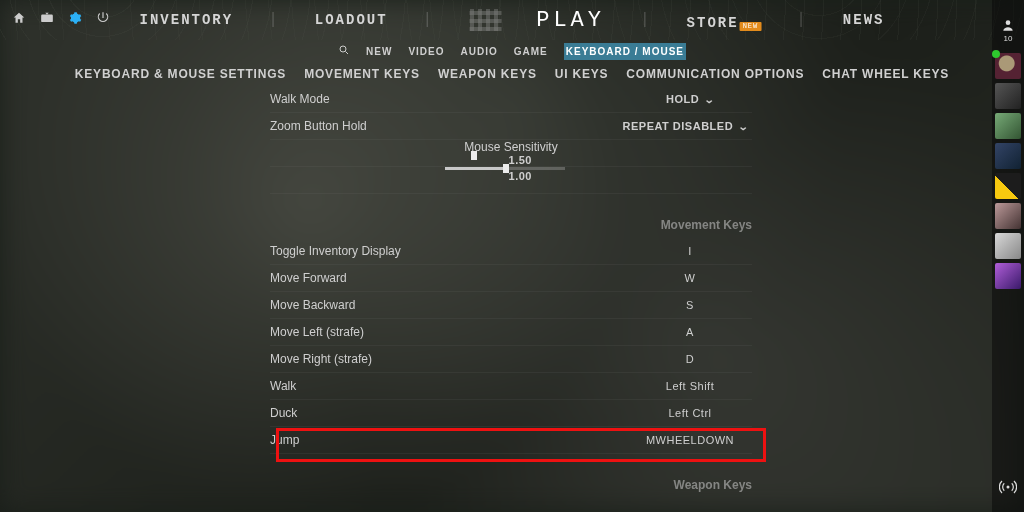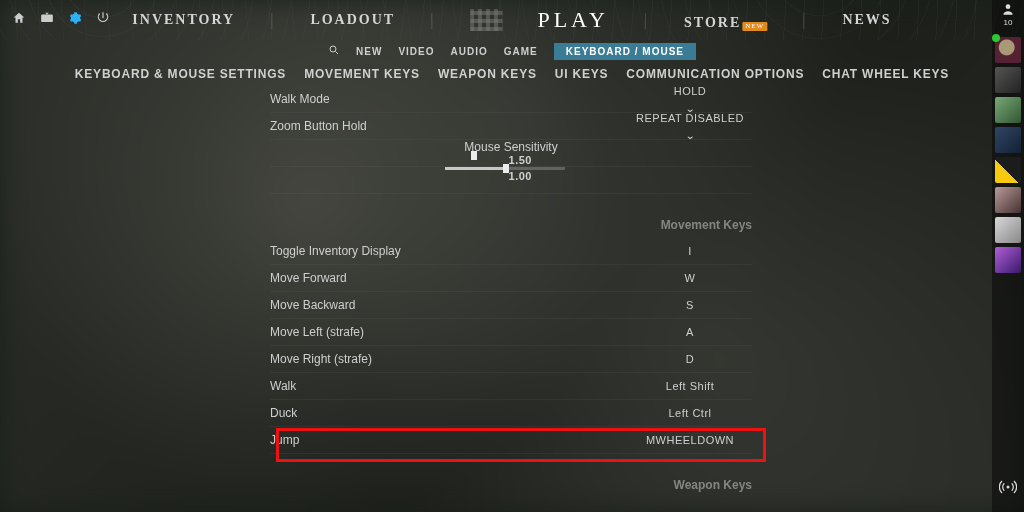--- a/index.html
+++ b/index.html
@@ -33,21 +33,21 @@
   z-index: 5;
 }
 .topbar-left {
   display: flex; gap: 14px; padding-left: 12px;
 }
 .topbar-left svg, .broadcast-icon svg { width: 14px; height: 14px; fill: #ccc; }
 .gear svg { fill: #2cb0f5; }
 .main-nav {
   position: absolute; left: 50%; transform: translateX(-50%);
   display: flex; align-items: center; gap: 35px;
-  font-family: Liberation Serif, serif;
+  font-family: Liberation Mono, monospace;
   letter-spacing: 2px;
 }
 .main-nav .item {
   font-size: 14px; color: #d5d5d5; font-weight: 600;
   position: relative;
 }
 .main-nav .play { font-size: 22px; color: #fff; letter-spacing: 4px; font-weight: 300; }
 .main-nav .sep { color: rgba(200,200,200,0.25); font-size: 16px; }
 .lockpattern {
   width: 32px; height: 22px;
@@ -59,21 +59,21 @@
 .store-col { display: flex; flex-direction: row; align-items: flex-end; gap: 1px; position: relative; height: 22px; }
 .new-badge { background: #e28b1c; color: #fff; font-size: 7px; padding: 1px 3px; border-radius: 1px; letter-spacing: 1px; line-height: 1; margin-top: 2px; }
 
 .subnav {
   position: absolute; top: 40px; left: 0; right: 0; height: 22px;
   display: flex; justify-content: center; align-items: center; gap: 16px;
   font-size: 10px; font-weight: 700; letter-spacing: 1px;
   z-index: 5;
 }
 .subnav .s-item { color: #cfcfcf; }
-.subnav .s-item.active { background: #3a7c95; color: #fff; padding: 3px 12px; }
+.subnav .s-item.active { background: #3a7c95; color: #fff; padding: 3px 2px; }
 .subnav .search svg { width: 12px; height: 12px; fill: #ccc; }
 
 .tabnav {
   position: absolute; top: 64px; left: 0; right: 0; height: 20px;
   display: flex; justify-content: center; align-items: center; gap: 18px;
   font-size: 12px; font-weight: 700; letter-spacing: 0.8px; color: #d0d0d0;
   z-index: 5;
 }
 
 .content {
@@ -84,41 +84,41 @@
   text-align: right;
 }
 .row {
   display: flex; align-items: center; justify-content: space-between;
   height: 27px; font-size: 12px;
   border-bottom: 1px solid rgba(120,120,120,0.12);
 }
 .row .label { color: #cfcfcf; }
 .row .value { color: #cfcfcf; font-size: 11px; letter-spacing: 0.5px; display: flex; align-items: center; gap: 6px; padding-right: 4px; min-width: 120px; justify-content: center; }
 .row .value.key { font-weight: 400; }
-.dd { font-weight: 400; flex-direction: column; }
+.dd { font-weight: 700; }
 .chv { display: inline-block; transform: scaleX(1.3); font-size: 10px; color: #cfcfcf; }
 .slider { width: 120px; height: 3px; background: rgba(180,180,180,0.35); position: relative; margin-right: 12px; }
 .slider .fill { position: absolute; left: 0; top: 0; bottom: 0; background: #c8c8c8; }
 .slider .knob { position: absolute; top: -3px; width: 6px; height: 9px; background: #ececec; }
 .slider-row .value { min-width: 50px; justify-content: flex-end; font-weight: 700; }
 .slider-row { justify-content: flex-start; flex-direction: column; }
 .slider-row .label { flex: 1; }
 
 .section-h { font-size: 12px; color: rgba(190,190,190,0.6); margin-top: 24px; margin-bottom: 6px; font-weight: 700; }
 
 .highlight-box {
   position: absolute; border: 3px solid #e11; z-index: 6;
   pointer-events: none;
 }
 
 .sidebar {
   position: absolute; top: 0; right: 0; bottom: 0; width: 32px;
   background: rgba(10,10,10,0.55);
   display: flex; flex-direction: column; align-items: center;
-  padding-top: 2px; gap: 4px;
+  padding-top: 18px; gap: 4px;
   z-index: 7;
 }
 .profile-tag { display: flex; flex-direction: column; align-items: center; color: #ddd; font-size: 8px; gap: 2px; margin-bottom: 6px; }
 .profile-tag svg { width: 14px; height: 14px; fill: #ddd; }
 .avatar { width: 26px; height: 26px; border-radius: 2px; }
 .av1 { background: radial-gradient(circle at 45% 40%, #a97 35%, #523 40% 100%); position: relative; }
 .dot { position: absolute; top: -3px; left: -3px; width: 8px; height: 8px; background: #2ec82e; border-radius: 50%; }
 .av2 { background: linear-gradient(135deg,#555,#222); }
 .av3 { background: linear-gradient(135deg,#7a7,#353); }
 .av4 { background: linear-gradient(135deg,#346,#123); }

